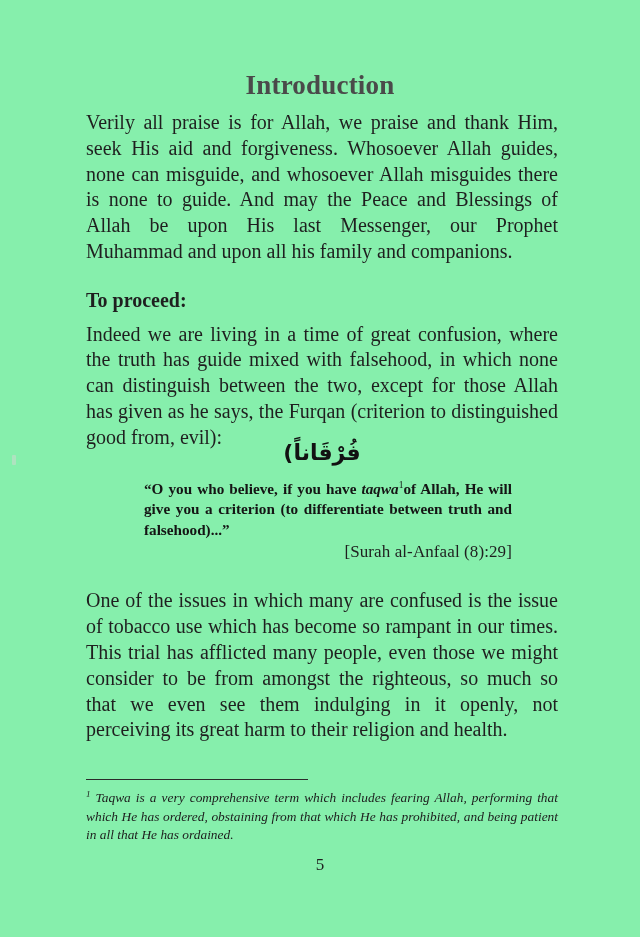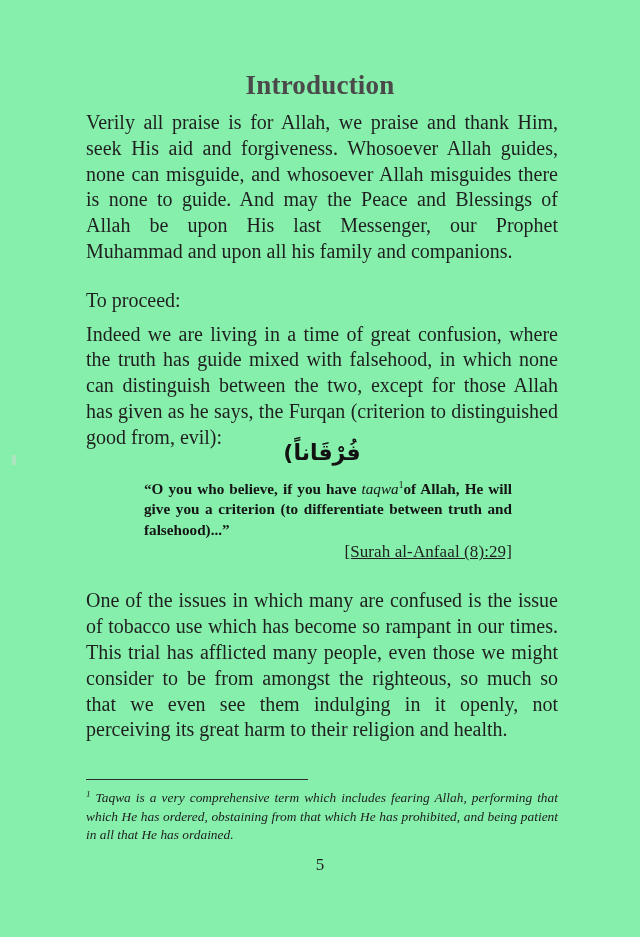--- a/index.html
+++ b/index.html
@@ -58,20 +58,21 @@
   p.body-par {
     margin: 0 0 0 0;
     font-size: 20px;
     line-height: 25.8px;
     color: #1f1f1f;
     text-align: justify;
     text-justify: inter-word;
   }
   p.body-par.ragged {
     text-align: left;
+    font-weight: bold;
   }
 
   .gap-sm { height: 23px; }
   .gap-md { height: 8px; }
   .gap-lg { height: 26px; }
 
   .arabic {
     direction: rtl;
     text-align: center;
     font-family: "DejaVu Sans", "Liberation Sans", sans-serif;
@@ -88,39 +89,38 @@
     width: 368px;
     font-size: 15.2px;
     line-height: 20.6px;
     font-weight: bold;
     color: #141414;
     text-align: justify;
     text-justify: inter-word;
   }
   .translation em {
     font-style: italic;
-    font-weight: normal;
+    font-weight: bold;
     margin-top: 14px;
   }
   .translation sup {
     font-size: 9.5px;
     vertical-align: super;
     line-height: 0;
     font-weight: normal;
   }
 
   .citation {
     margin: 2px 0 0 58px;
     width: 368px;
     text-align: right;
     font-size: 17px;
     font-weight: normal;
     color: #1f1f1f;
     letter-spacing: 0.1px;
-    text-decoration: underline;
   }
 
   .footnote-area {
     position: absolute;
     left: 86px;
     top: 779px;
     width: 472px;
     font-style: italic;
   }
   .footnote-rule {

